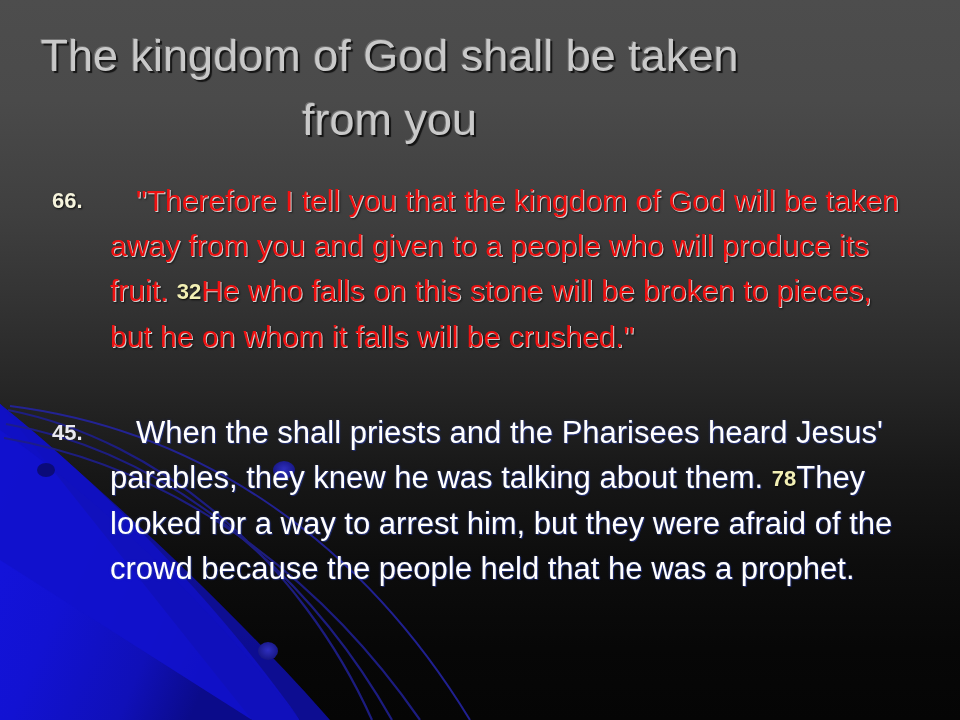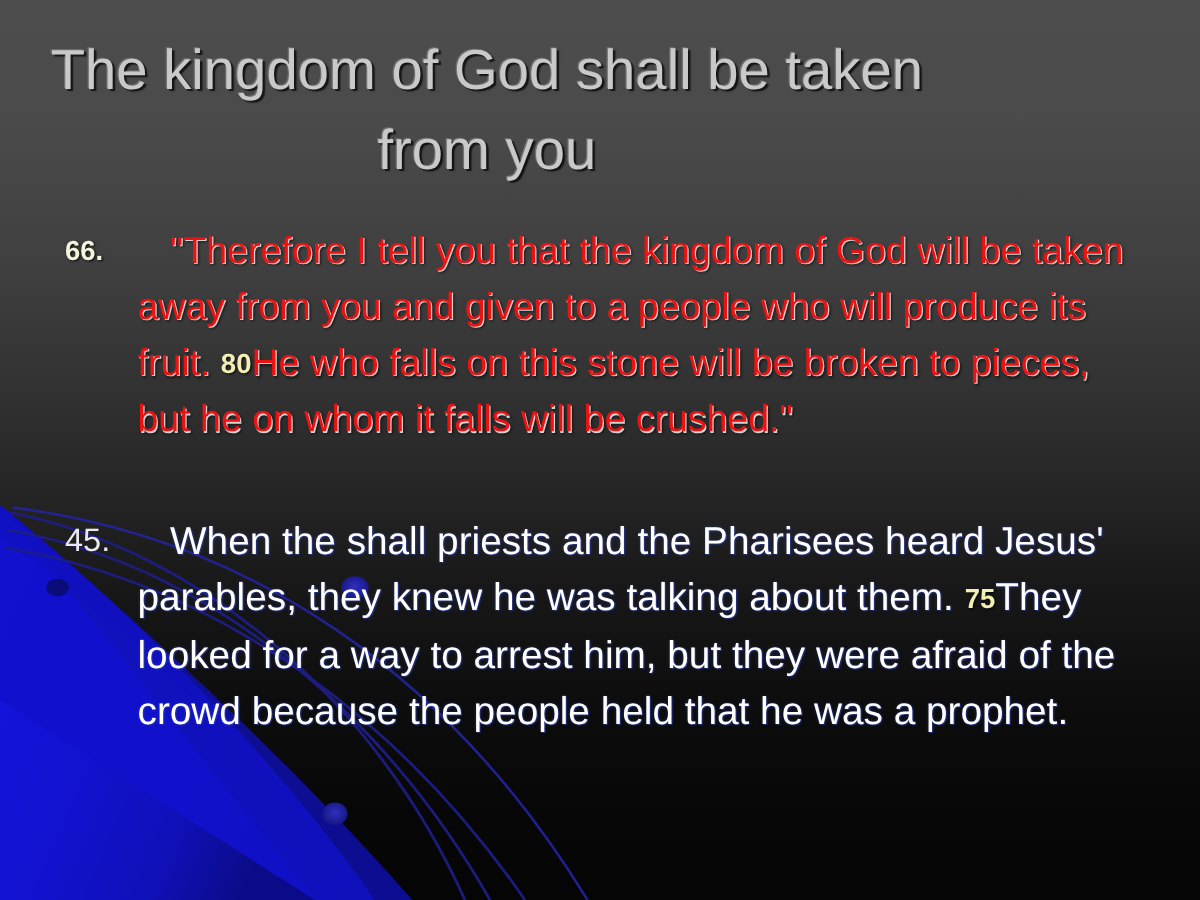--- a/index.html
+++ b/index.html
@@ -102,22 +102,22 @@
   
   #para-45 {
     left: 52px;
     top: 410px;
     width: 880px;
     font-size: 31px;
     line-height: 45px;
   }
   #para-45 .vnum {
     width: 58px;
-    font-size: 26px;
-    font-weight: normal;
+    font-size: 22px;
+    font-weight: bold;
     color: #e9e9ef;
     line-height: 45px;
   }
   #para-45 .ptext {
     color: #ffffff;
     text-shadow:
        1px 1px 0 rgba(40,60,170,0.55),
        0 0 3px rgba(60,80,200,0.40);
   }
   #para-45 .vsup {
@@ -160,21 +160,21 @@
     </g>
 
     <ellipse cx="284" cy="470" rx="11" ry="9" fill="url(#dotGrad)"></ellipse>
     <ellipse cx="268" cy="651" rx="10" ry="9" fill="url(#dotGrad)"></ellipse>
   </svg>
 
   <div id="title">The kingdom of God shall be taken from you</div>
 
   <div class="para" id="para-43">
     <span class="vnum">66.</span>
-    <span class="ptext"><span>"Therefore I tell you that the kingdom of God will be taken away from you and given to a people who will produce its fruit. </span><span class="vsup">80</span><span>He who falls on this stone will be broken to pieces, but he on whom it falls will be crushed."</span></span>
+    <span class="ptext"><span>"Therefore I tell you that the kingdom of God will be taken away from you and given to a people who will produce its fruit. </span><span class="vsup">32</span><span>He who falls on this stone will be broken to pieces, but he on whom it falls will be crushed."</span></span>
   </div>
 
   <div class="para" id="para-45">
     <span class="vnum">45.</span>
-    <span class="ptext"><span>When the shall priests and the Pharisees heard Jesus' parables, they knew he was talking about them. </span><span class="vsup">75</span><span>They looked for a way to arrest him, but they were afraid of the crowd because the people held that he was a prophet.</span></span>
+    <span class="ptext"><span>When the shall priests and the Pharisees heard Jesus' parables, they knew he was talking about them. </span><span class="vsup">78</span><span>They looked for a way to arrest him, but they were afraid of the crowd because the people held that he was a prophet.</span></span>
   </div>
 
 </div>
 
 </body></html>

